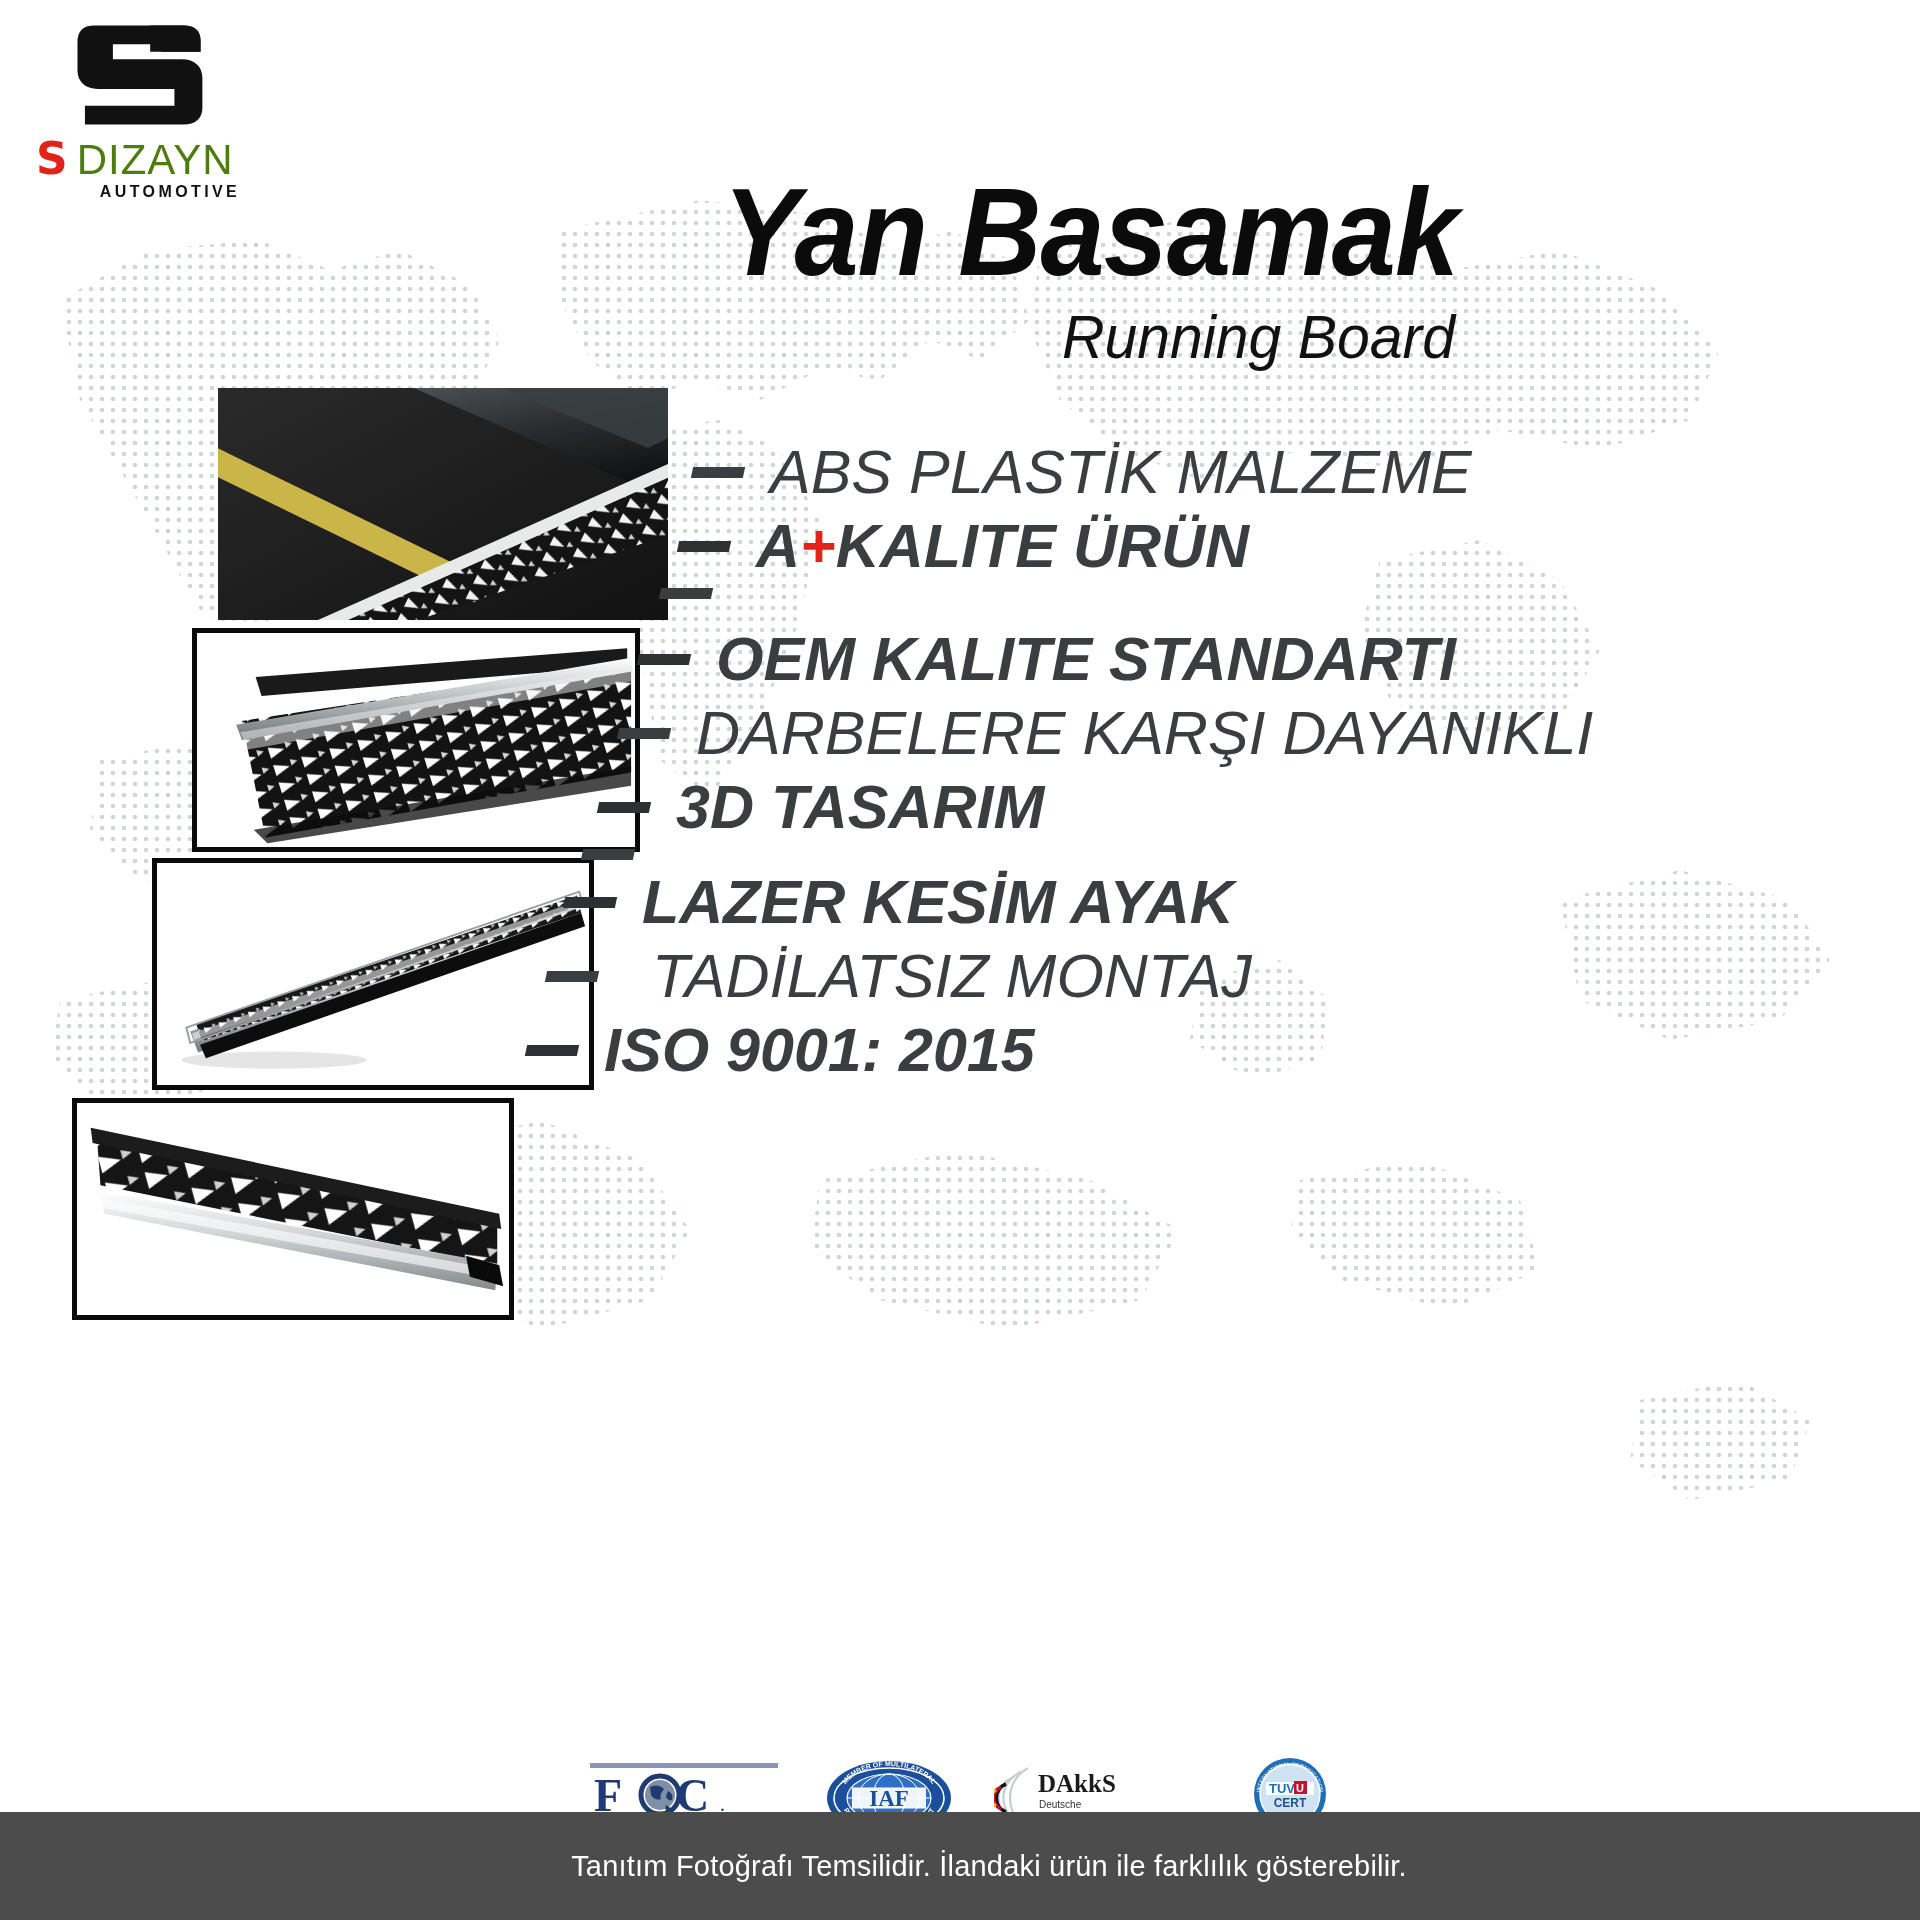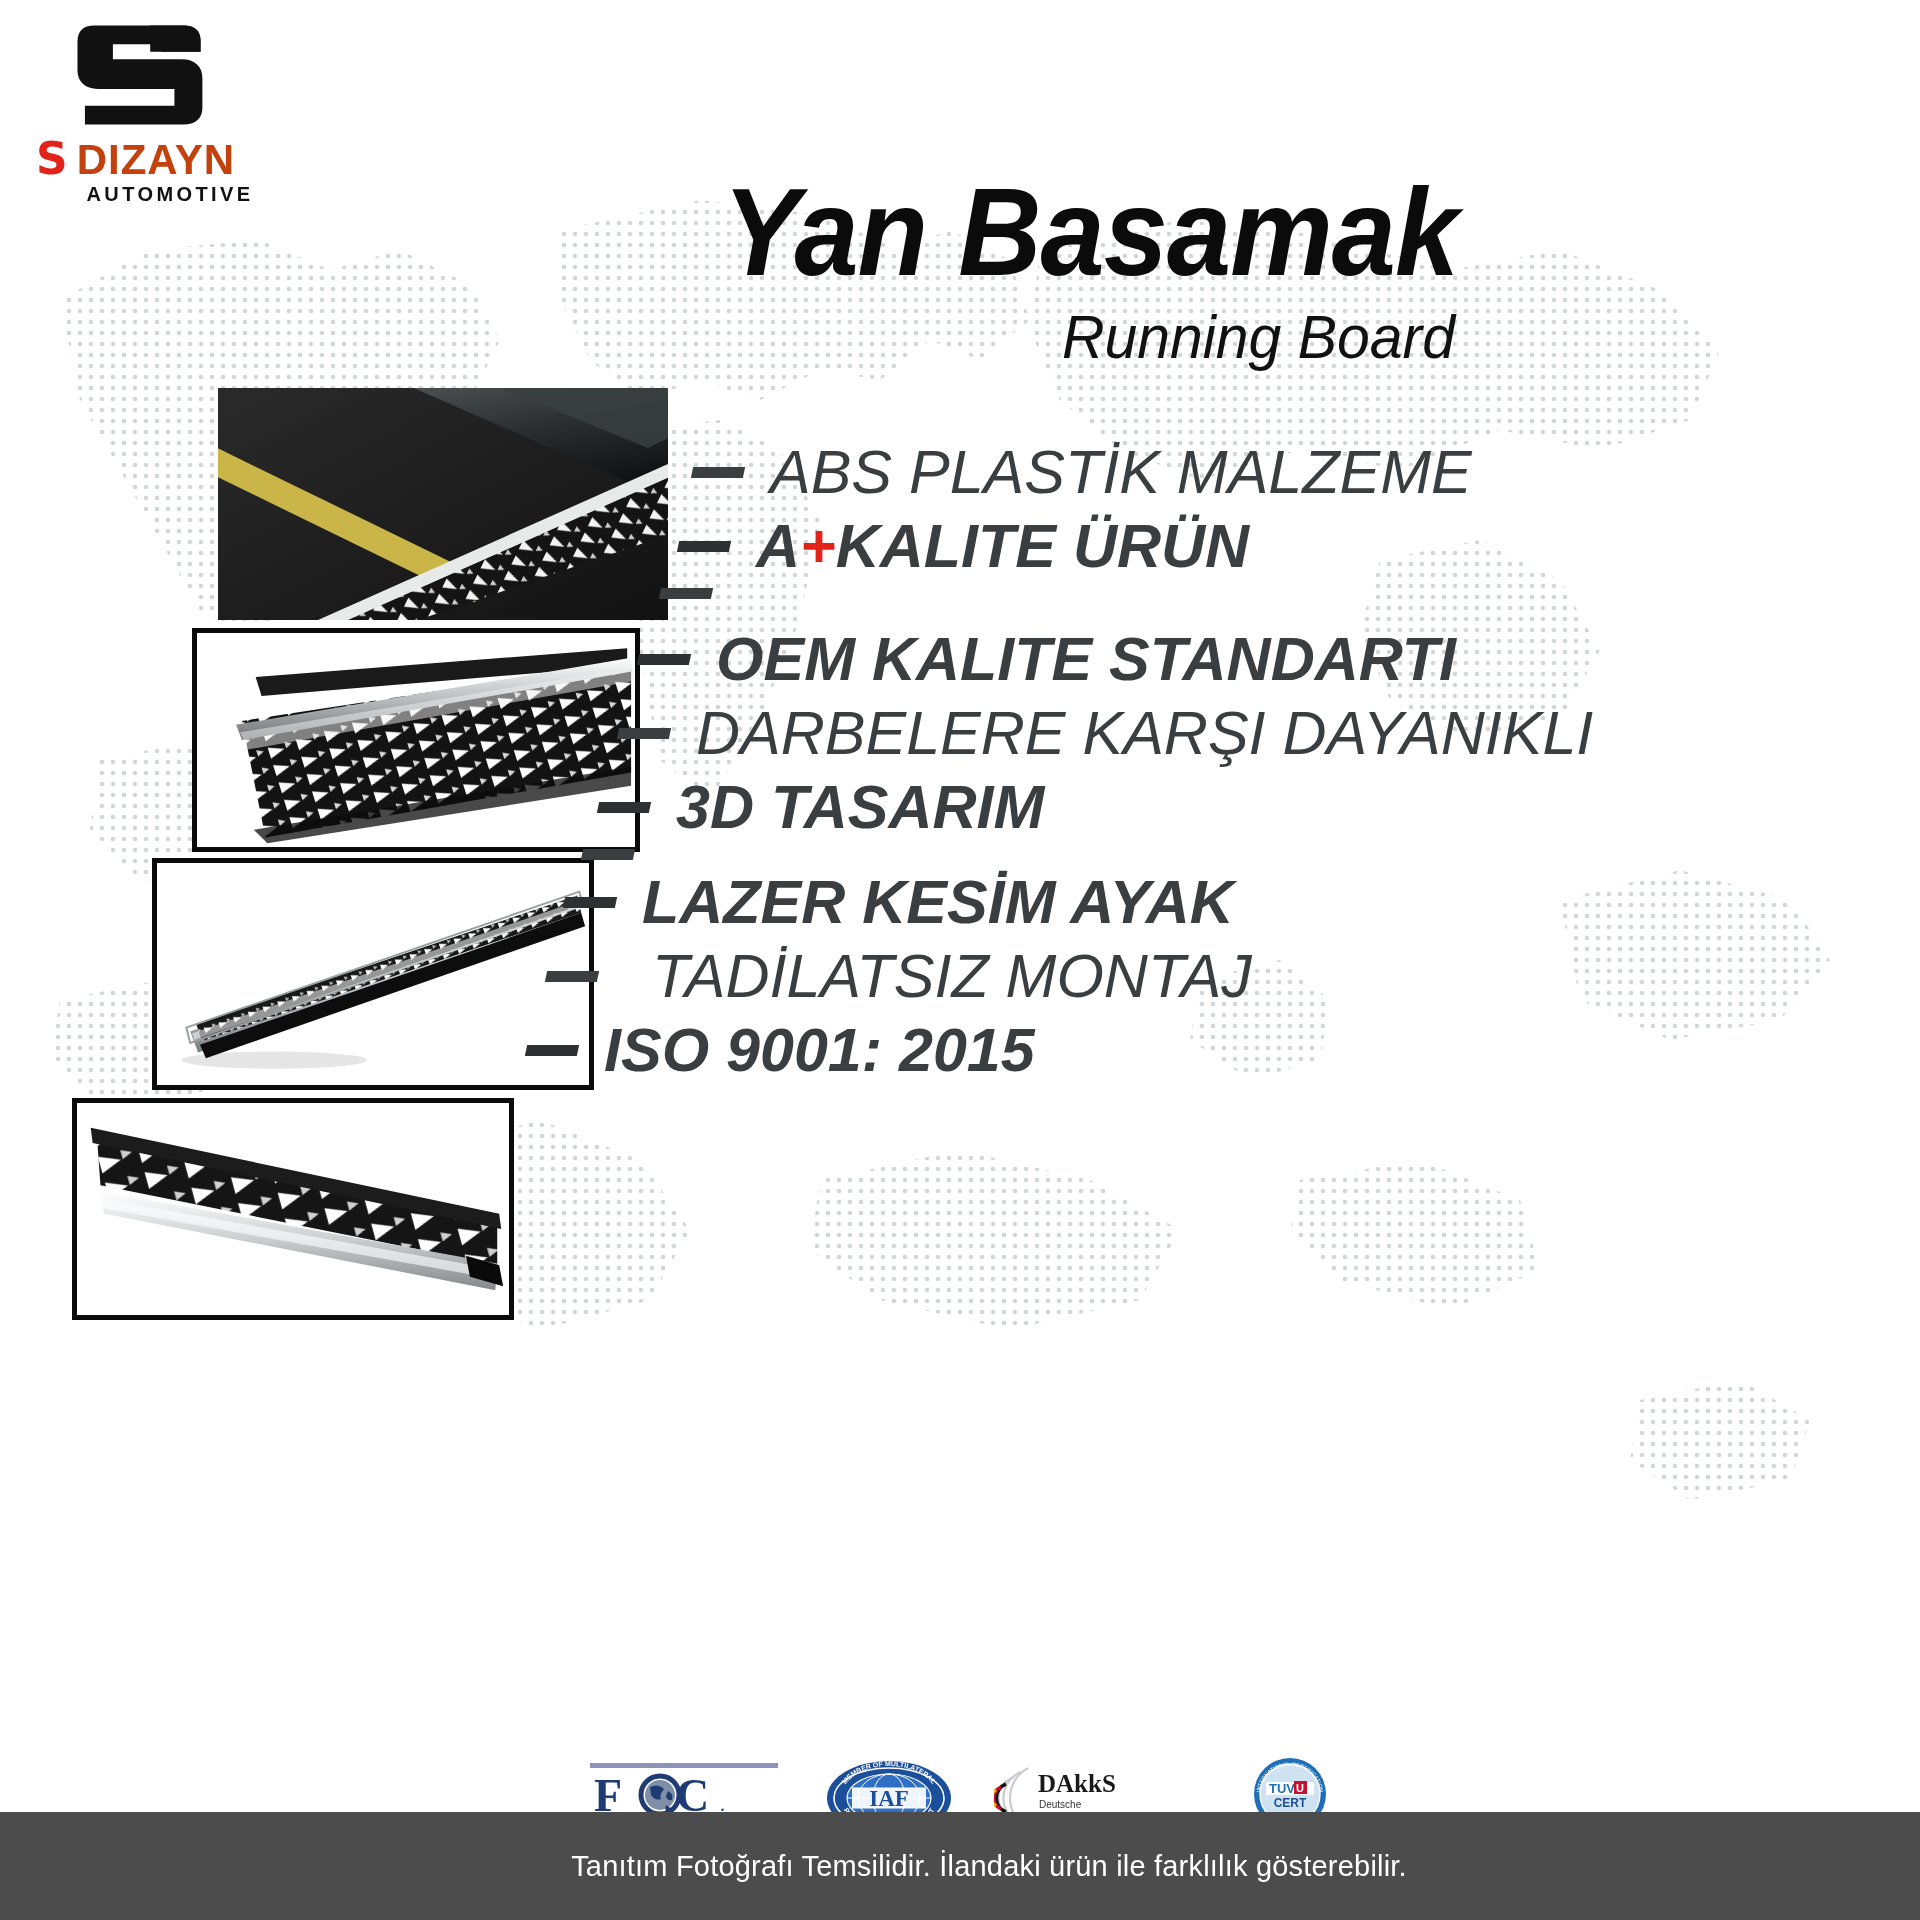--- a/index.html
+++ b/index.html
@@ -19,25 +19,25 @@
 
   
   .logo-block{position:absolute;left:28px;top:20px;width:250px;z-index:5;}
   .logo-mark{width:190px;height:110px;display:block;margin-left:16px;}
   .logo-word{display:flex;align-items:flex-end;margin-top:10px;margin-left:8px;}
   .logo-s{
     font-size:44px;font-weight:bold;color:#e2231a;line-height:0.85;
     letter-spacing:-1px;font-family:"DejaVu Sans", sans-serif;
   }
   .logo-dizayn{
-    font-size:42px;font-weight:bold;color:#c2410c;line-height:0.85;
+    font-size:42px;font-weight:normal;color:#4d7c0f;line-height:0.85;
     letter-spacing:1px;margin-left:10px;text-align:right;
   }
   .logo-auto{
-    font-size:20px;font-weight:bold;color:#111;letter-spacing:3.4px;
+    font-size:16px;font-weight:bold;color:#111;letter-spacing:3.4px;
     text-align:center;margin-top:6px;margin-left:34px;
   }
 
   
   .title-wrap{position:absolute;left:0;top:170px;width:1700px;text-align:right;z-index:5;}
   .main-title{
     font-family:"Liberation Sans", sans-serif;
     font-size:124px;font-weight:bold;font-style:italic;
     color:#0b0b0b;letter-spacing:-1px;line-height:1;
     transform:scaleX(0.93);transform-origin:right center;

